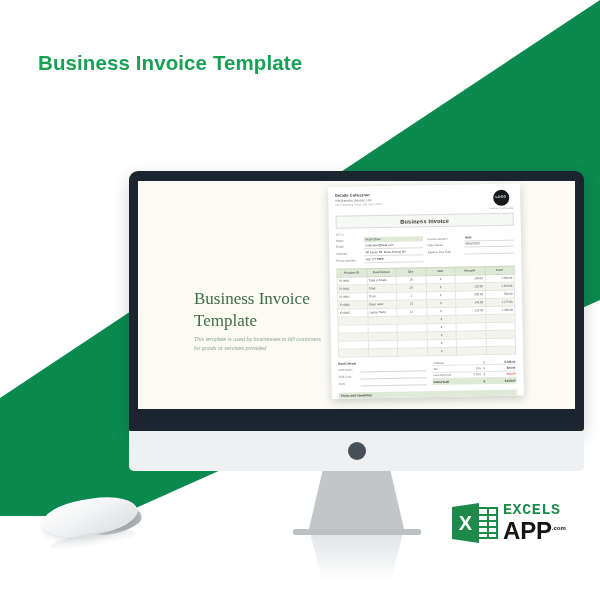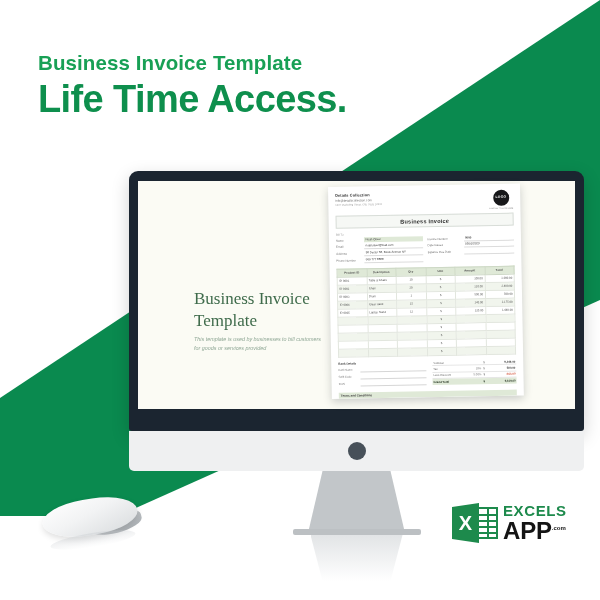--- a/index.html
+++ b/index.html
@@ -243,34 +243,33 @@
     position:absolute;left:25px;top:4px;width:21px;height:32px;
     background:#fff;border:2px solid #1d8a4c;box-sizing:border-box;
   }
   .brand-icon .sheet i{position:absolute;left:0;width:100%;height:2px;background:#1d8a4c;}
   .brand-icon .sheet i:nth-child(1){top:5px;}
   .brand-icon .sheet i:nth-child(2){top:11px;}
   .brand-icon .sheet i:nth-child(3){top:17px;}
   .brand-icon .sheet i:nth-child(4){top:23px;}
   .brand-icon .sheet b{position:absolute;top:0;left:8px;width:2px;height:100%;background:#1d8a4c;}
   .brand-text{line-height:1;}
-  .brand-text .t1{color:#1d8a4c;font-size:15px;font-weight:bold;letter-spacing:.6px;}
+  .brand-text .t1{color:#1d8a4c;font-size:15px;font-weight:bold;letter-spacing:.6px;font-family:Liberation Mono, monospace;}
   .brand-text .t2{color:#141414;font-size:24px;font-weight:bold;letter-spacing:-.2px;margin-top:1px;position:relative;}
   .brand-text .t2 sup{font-size:6px;font-weight:bold;color:#141414;letter-spacing:0;vertical-align:super;}
 </style>
 </head>
 <body>
 
 <div class="stage">
 
   <div class="green-band"></div>
 
   <div class="headline">
     <div class="sub">Business Invoice Template</div>
-    <div class="main">Life Time Access.</div>
   </div>
 
   <div class="monitor">
     <div class="bezel">
       <div class="screen">
 
         <div class="leftpage">
           <div class="lp-title">Business Invoice Template</div>
           <div class="lp-desc">This template is used by businesses to bill customers for goods or services provided</div>
         </div>

